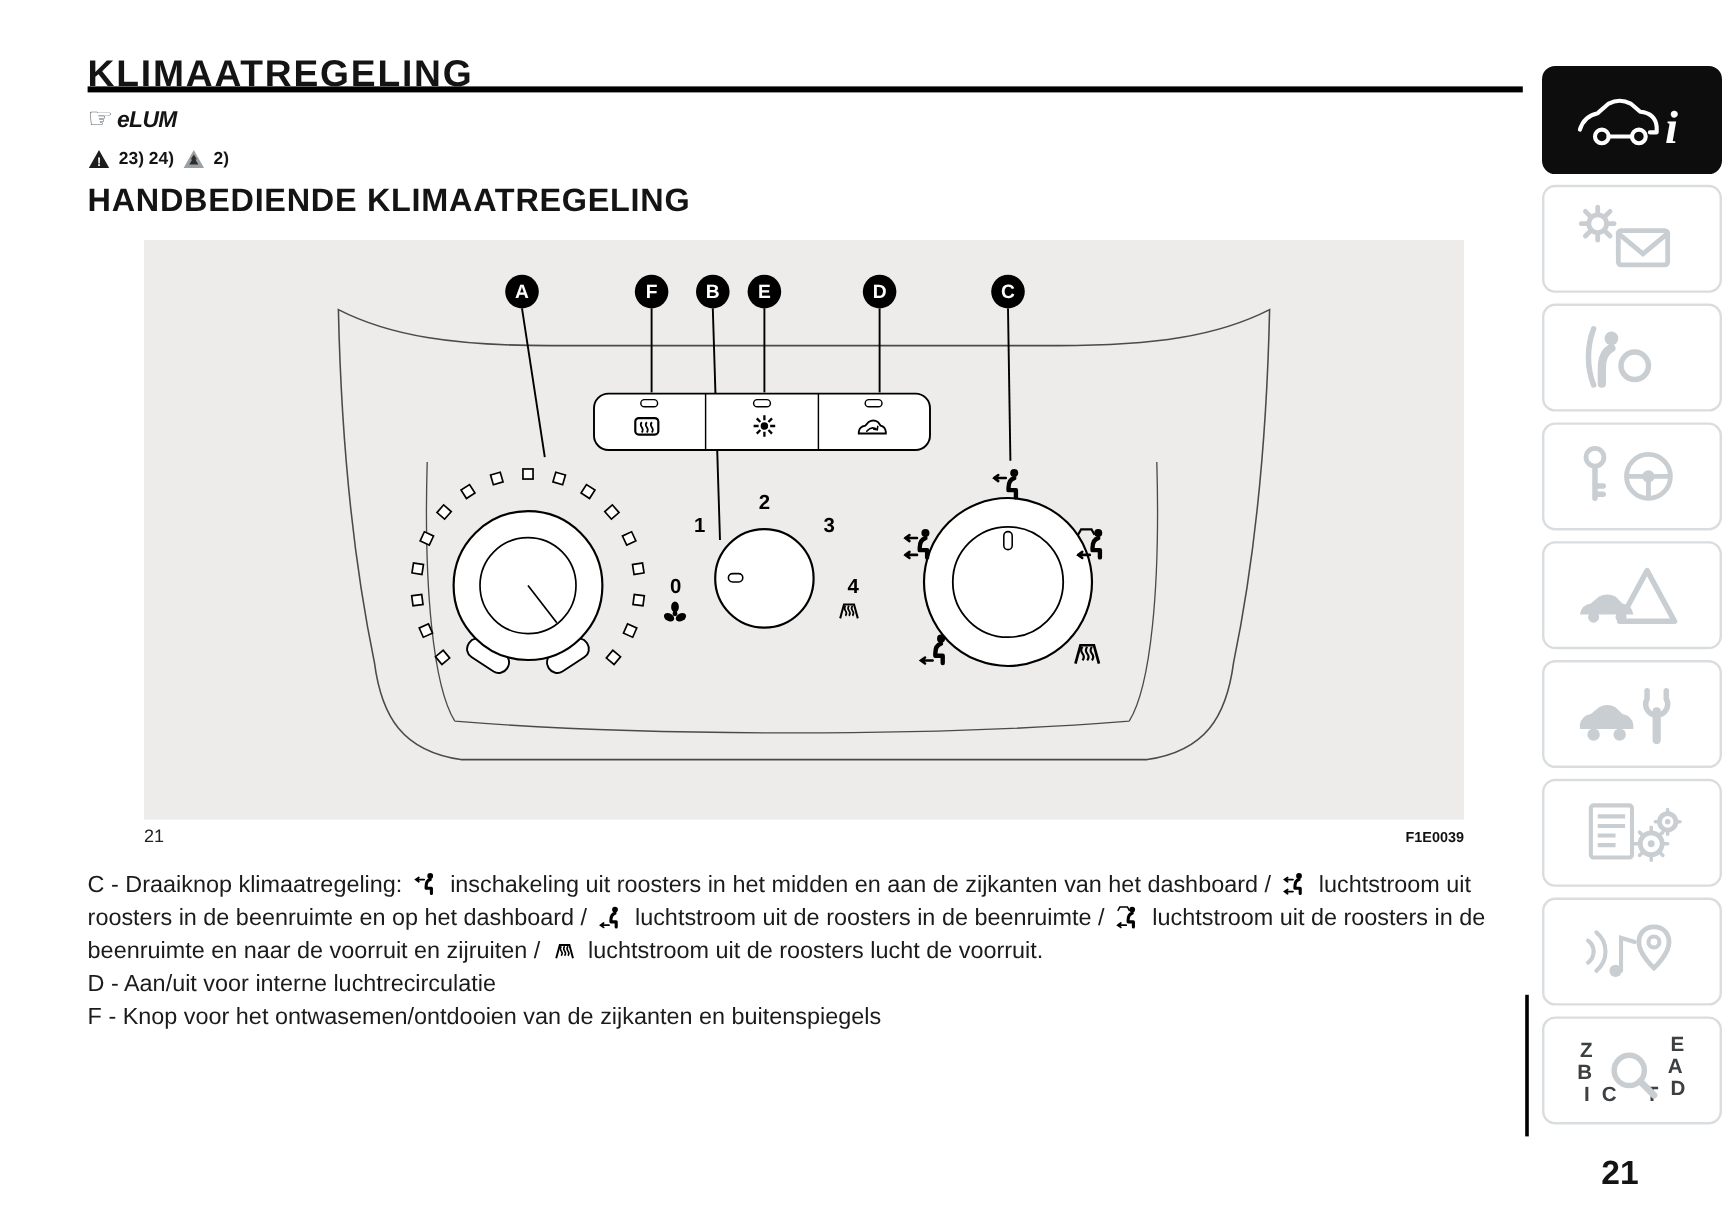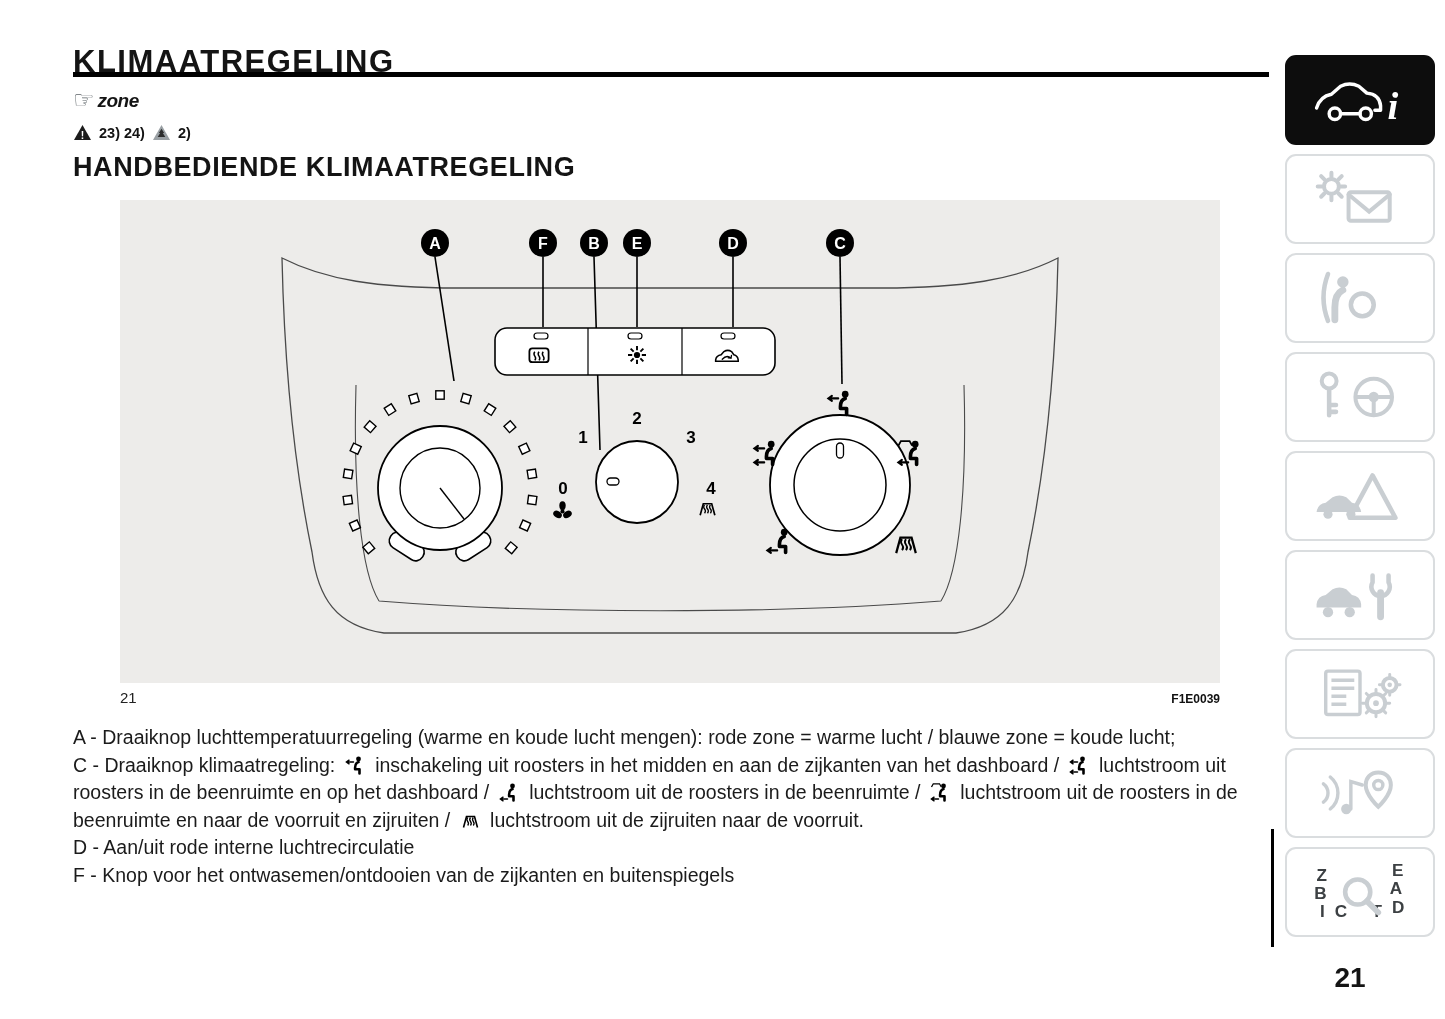--- a/index.html
+++ b/index.html
@@ -107,21 +107,21 @@
   </defs>
 </svg>
 
 <div class="page">
 
   <h1 class="title">KLIMAATREGELING</h1>
   <div class="title-rule"></div>
 
   <div class="elum-row">
     <span class="hand-glyph">☞</span>
-    <span class="elum-label">zone</span>
+    <span class="elum-label">eLUM</span>
   </div>
 
   <div class="refs-row">
     <span class="ref-icon">
       <svg viewBox="0 0 20 18" width="19" height="17">
           <path d="M10,1 L19,17 L1,17 Z" fill="#1c1c1c"></path>
           <text x="10" y="15.5" font-size="11" font-weight="bold" fill="#fff" text-anchor="middle" font-family="Liberation Sans, sans-serif">!</text>
         </svg>
     </span>
     <span>23) 24)</span>
@@ -246,21 +246,20 @@
       </g>
     </svg>
   </div>
 
   <div class="figure-caption">
     <span class="fig-number">21</span>
     <span class="fig-code">F1E0039</span>
   </div>
 
   <div class="body-text">
-    <p><span>A - Draaiknop luchttemperatuurregeling (warme en koude lucht mengen): rode zone = warme lucht / blauwe zone = koude lucht;</span></p>
     <p>
       <span>C - Draaiknop klimaatregeling:</span>
       <span class="inline-icon"><svg viewBox="0 0 20 20">
             <use href="#p-mid"></use>
           </svg></span>
       <span>inschakeling uit roosters in het midden en aan de zijkanten van het dashboard /</span>
       <span class="inline-icon"><svg viewBox="0 0 20 20">
             <use href="#p-bi"></use>
           </svg></span>
       <span>luchtstroom uit roosters in de beenruimte en op het dashboard /</span>
@@ -268,23 +267,23 @@
             <use href="#p-floor"></use>
           </svg></span>
       <span>luchtstroom uit de roosters in de beenruimte /</span>
       <span class="inline-icon"><svg viewBox="0 0 20 20">
             <use href="#p-ws-floor"></use>
           </svg></span>
       <span>luchtstroom uit de roosters in de beenruimte en naar de voorruit en zijruiten /</span>
       <span class="inline-icon"><svg viewBox="0 0 20 20">
             <use href="#ws-def"></use>
           </svg></span>
-      <span>luchtstroom uit de zijruiten naar de voorruit.</span>
+      <span>luchtstroom uit de roosters lucht de voorruit.</span>
     </p>
-    <p><span>D - Aan/uit rode interne luchtrecirculatie</span></p>
+    <p><span>D - Aan/uit voor interne luchtrecirculatie</span></p>
     <p><span>F - Knop voor het ontwasemen/ontdooien van de zijkanten en buitenspiegels</span></p>
   </div>
 
   <div class="page-number">21</div>
   <div class="chapter-marker"></div>
 
   <nav class="sidebar">
 
     <div class="side-btn active" style="top:55px">
       <svg viewBox="0 0 84 52" width="96" height="60">

